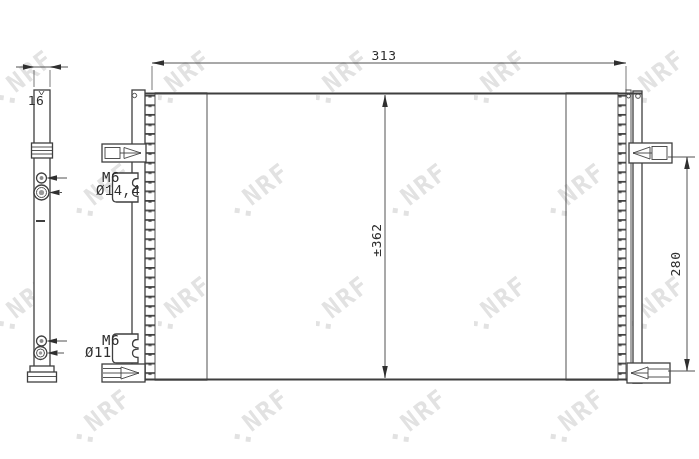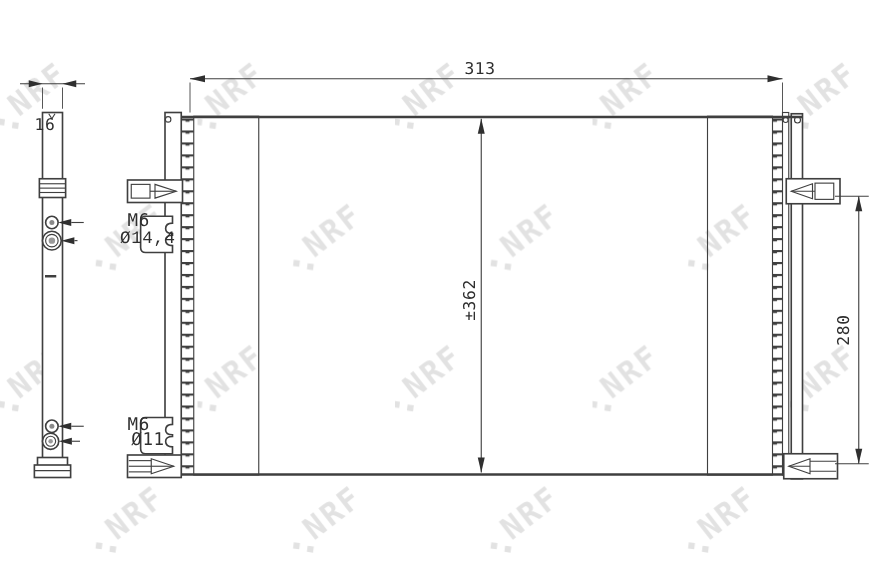--- a/index.html
+++ b/index.html
@@ -210,15 +210,15 @@
   <div class="lbl ctr rot" style="left:353px;top:232px;width:48px;height:16px;">±362</div>
 
   <div class="lbl ctr rot" style="left:656px;top:256px;width:40px;height:16px;">280</div>
 
   <div class="lbl port" style="left:69px;top:170px;">M6</div>
 
   <div class="lbl port" style="left:63px;top:184px;font-family:Liberation Mono, monospace;">Ø14,4</div>
 
   <div class="lbl port" style="left:69px;top:333px;">M6</div>
 
-  <div class="lbl port" style="left:72px;top:345px;text-align:right;">Ø11</div>
+  <div class="lbl port" style="left:52px;top:345px;text-align:right;">Ø11</div>
 
 </div>
 
 </body></html>

